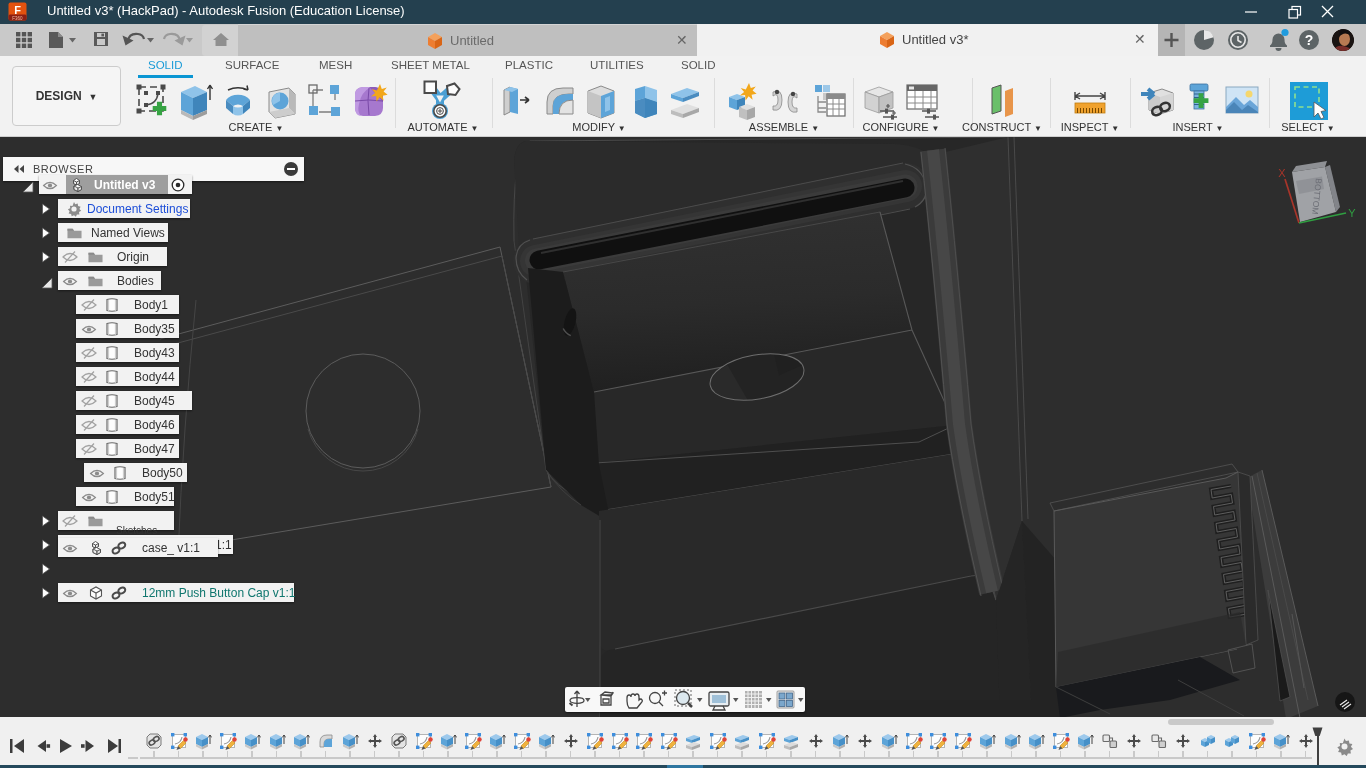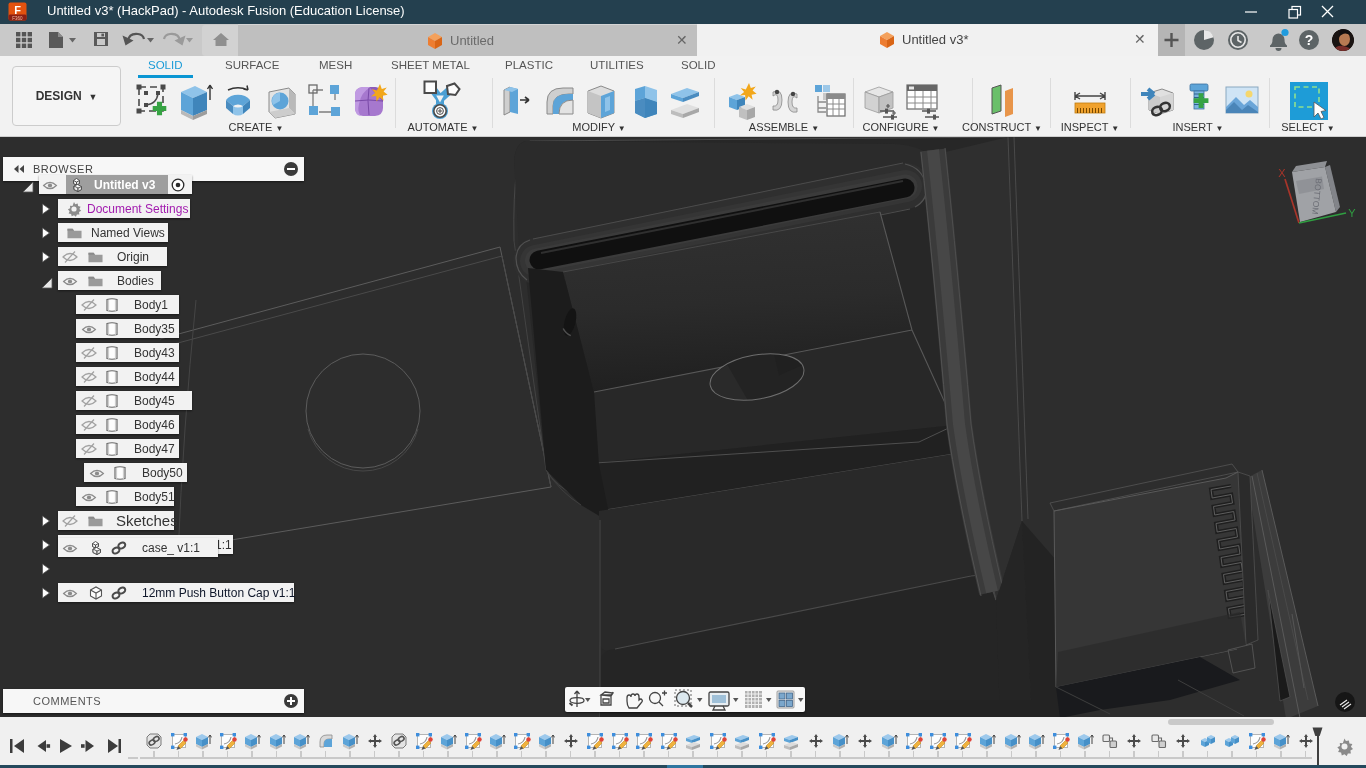--- a/index.html
+++ b/index.html
@@ -607,21 +607,21 @@
         </svg>
         <div style="position:absolute;left:55px;top:2.5px;font-size:12px;color:#fff;font-weight:bold;white-space:nowrap">Untitled v3</div>
         <svg style="position:absolute;left:131px;top:1.5px" width="16" height="16">
           <use href="#i-radio"></use>
         </svg>
       </div>
 <div class="trow" style="left:58px;top:199px;width:132px">
         <svg style="position:absolute;left:8px;top:1.5px" width="16" height="16">
           <use href="#i-gear"></use>
         </svg>
-        <div style="position:absolute;left:29px;top:2.5px;font-size:12px;color:#a21caf;white-space:nowrap">Document Settings</div>
+        <div style="position:absolute;left:29px;top:2.5px;font-size:12px;color:#1d4ed8;white-space:nowrap">Document Settings</div>
       </div>
 <div class="trow" style="left:58px;top:223px;width:110px">
         <svg style="position:absolute;left:9px;top:3px" width="15" height="13">
           <use href="#i-folder"></use>
         </svg>
         <div style="position:absolute;left:33px;top:2.5px;font-size:12px;color:#333;white-space:nowrap">Named Views</div>
       </div>
 <div class="trow" style="left:58px;top:247px;width:109px">
         <svg style="position:absolute;left:4px;top:4px" width="16" height="12">
           <use href="#i-eyeoff"></use>
@@ -721,21 +721,21 @@
         </svg>
         <div style="position:absolute;left:58px;top:2.5px;font-size:12px;color:#333;white-space:nowrap">Body51</div>
       </div>
 <div class="trow" style="left:58px;top:511px;width:116px">
         <svg style="position:absolute;left:4px;top:4px" width="16" height="12">
           <use href="#i-eyeoff"></use>
         </svg>
         <svg style="position:absolute;left:30px;top:3px" width="15" height="13">
           <use href="#i-folder"></use>
         </svg>
-        <div style="position:absolute;left:58px;top:1px;font-size:15px;color:#333;white-space:nowrap">Sketches</div>
+        <div style="position:absolute;left:58px;top:14px;font-size:10px;color:#333;white-space:nowrap">Sketches</div>
       </div>
 <div class="trow" style="left:58px;top:535px;width:175px">
         <svg style="position:absolute;left:4px;top:4px" width="16" height="12">
           <use href="#i-eyeoff"></use>
         </svg>
         <svg style="position:absolute;left:29px;top:1.5px" width="18" height="16">
           <use href="#i-tiles"></use>
         </svg>
         <svg style="position:absolute;left:53px;top:2.5px" width="16" height="14">
           <use href="#i-link"></use>
@@ -757,21 +757,21 @@
 <div class="trow" style="left:58px;top:583px;width:236px">
         <svg style="position:absolute;left:4px;top:4.5px" width="16" height="11">
           <use href="#i-eye"></use>
         </svg>
         <svg style="position:absolute;left:30px;top:1.5px" width="16" height="16">
           <use href="#i-cube"></use>
         </svg>
         <svg style="position:absolute;left:53px;top:2.5px" width="16" height="14">
           <use href="#i-link"></use>
         </svg>
-        <div style="position:absolute;left:84px;top:2.5px;font-size:12px;color:#0f172a;white-space:nowrap">12mm Push Button Cap v1:1</div>
+        <div style="position:absolute;left:84px;top:2.5px;font-size:12px;color:#0f766e;white-space:nowrap">12mm Push Button Cap v1:1</div>
       </div>
 <svg style="position:absolute;left:22px;top:181px" width="12" height="12">
         <use href="#i-trie"></use>
       </svg>
 <svg style="position:absolute;left:41px;top:203px" width="10" height="12">
         <use href="#i-tric"></use>
       </svg>
 <svg style="position:absolute;left:41px;top:227px" width="10" height="12">
         <use href="#i-tric"></use>
       </svg>
@@ -785,28 +785,20 @@
         <use href="#i-tric"></use>
       </svg>
 <svg style="position:absolute;left:41px;top:539px" width="10" height="12">
         <use href="#i-tric"></use>
       </svg>
 <svg style="position:absolute;left:41px;top:563px" width="10" height="12">
         <use href="#i-tric"></use>
       </svg>
 <svg style="position:absolute;left:41px;top:587px" width="10" height="12">
         <use href="#i-tric"></use>
-      </svg>
-</div>
-<div id="commentsbar" class="panelhead">
- <div style="position:absolute;left:30px;top:6px;font-size:11px;color:#555;letter-spacing:0.5px">COMMENTS</div>
- <svg style="position:absolute;left:280px;top:4px" width="16" height="16" viewBox="0 0 16 16">
-        <circle cx="8" cy="8" r="7" fill="#3a3a3a"></circle>
-        <rect x="4" y="7" width="8" height="2" fill="#fff"></rect>
-        <rect x="7" y="4" width="2" height="8" fill="#fff"></rect>
       </svg>
 </div>
 <div id="navbar">
  <svg width="240" height="25" viewBox="0 0 240 25">
   <g fill="none" stroke="#444" stroke-width="1.3">
    <ellipse cx="12" cy="13.5" rx="7" ry="2.8"></ellipse>
           <path d="M12 20 V4 M12 4 l-2.5 3 M12 4 l2.5 3"></path>
    <path d="M4.5 16 l3 2.5" stroke-width="2"></path>
   </g>
   <path d="M20 11 l5.5 0 -2.75 4 z" fill="#555"></path>

